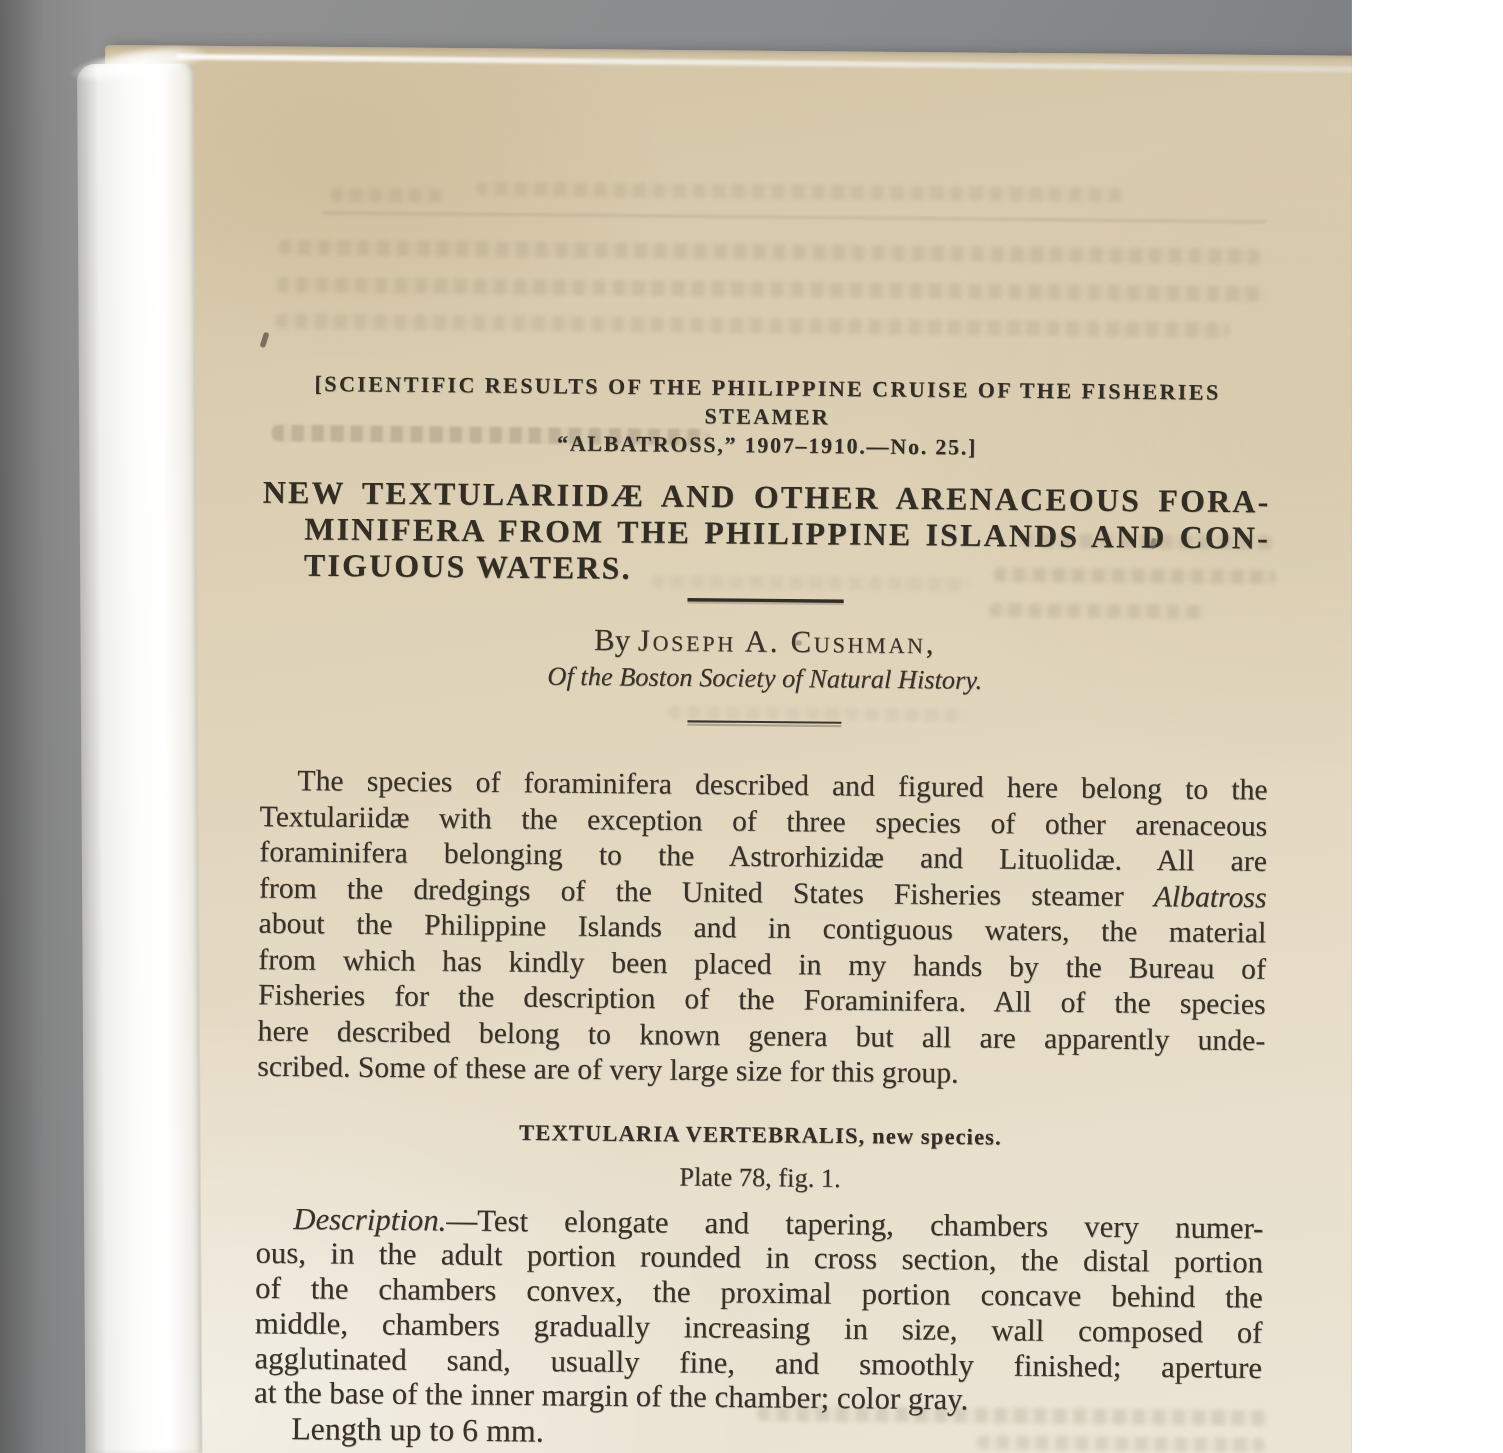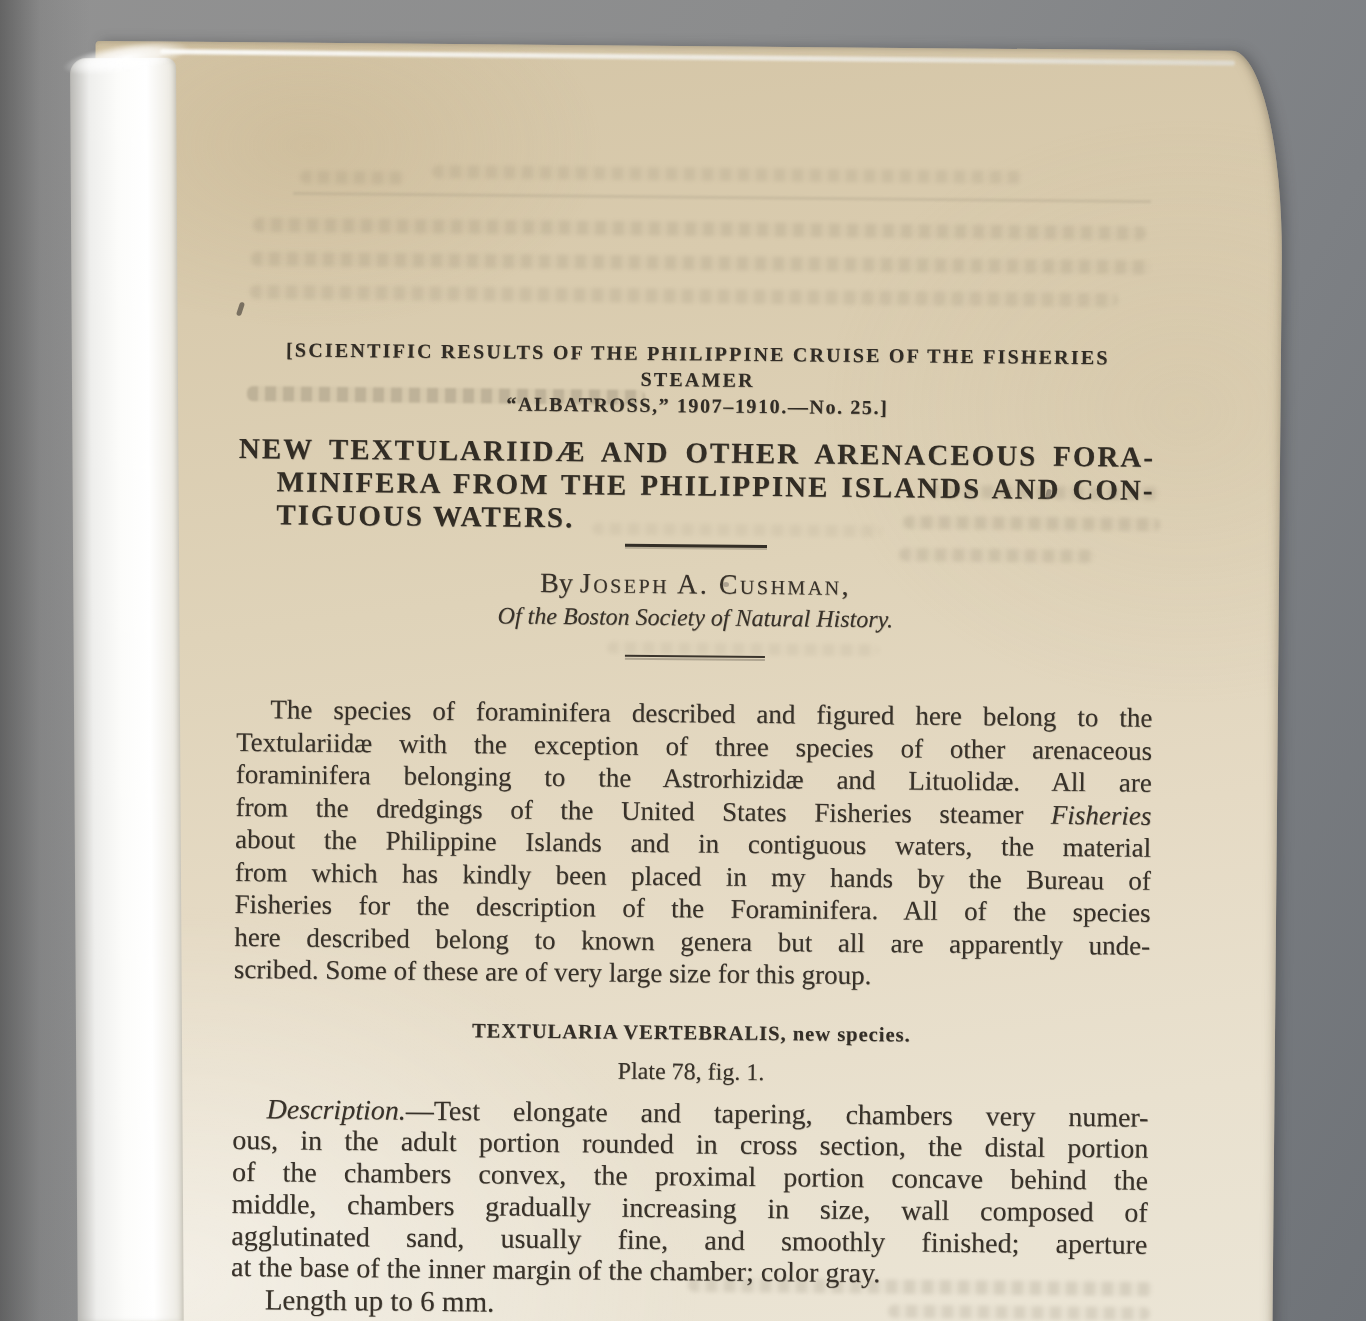--- a/index.html
+++ b/index.html
@@ -1,21 +1,21 @@
 <!DOCTYPE html>
 <html><head>
 <meta charset="utf-8">
 <style>
   html,body { margin:0; padding:0; }
   body {
     width:1366px; height:1321px; overflow:hidden;
     font-family:"Liberation Serif","DejaVu Serif",serif;
   }
   .photo {
-    position:relative; width:1366px; height:1321px; overflow:hidden;
+    position:relative; width:1229px; height:1321px; overflow:hidden;
     background:linear-gradient(118deg,#929292 0%,#8b8c8d 38%,#7d8084 70%,#6f7378 100%);
   }
   .shade-left {
     position:absolute; left:0; top:0; width:90px; height:100%; z-index:1;
     background:linear-gradient(90deg,rgba(55,55,55,.5) 0%,rgba(90,90,90,.18) 45%,rgba(120,120,120,0) 100%);
   }
   
   .page {
     position:absolute; left:90px; top:46px; width:1188px; height:1290px; z-index:2;
     transform:rotate(0.5deg);
@@ -136,21 +136,21 @@
 
     <div class="byline"><span>By </span><span class="sc">Joseph A. Cushman,</span></div>
     <div class="affil">Of the Boston Society of Natural History.</div>
 
     <div class="rule2"></div>
 
     <div class="para1">
       <div class="bline jline indent">The species of foraminifera described and figured here belong to the</div>
       <div class="bline jline">Textulariidæ with the exception of three species of other arenaceous</div>
       <div class="bline jline">foraminifera belonging to the Astrorhizidæ and Lituolidæ. All are</div>
-      <div class="bline jline"><span>from the dredgings of the United States Fisheries steamer </span><span class="it">Fisheries</span></div>
+      <div class="bline jline"><span>from the dredgings of the United States Fisheries steamer </span><span class="it">Albatross</span></div>
       <div class="bline jline">about the Philippine Islands and in contiguous waters, the material</div>
       <div class="bline jline">from which has kindly been placed in my hands by the Bureau of</div>
       <div class="bline jline">Fisheries for the description of the Foraminifera. All of the species</div>
       <div class="bline jline">here described belong to known genera but all are apparently unde-</div>
       <div class="bline">scribed. Some of these are of very large size for this group.</div>
     </div>
 
     <div class="sp-head">TEXTULARIA VERTEBRALIS, new species.</div>
     <div class="plate">Plate 78, fig. 1.</div>
 

